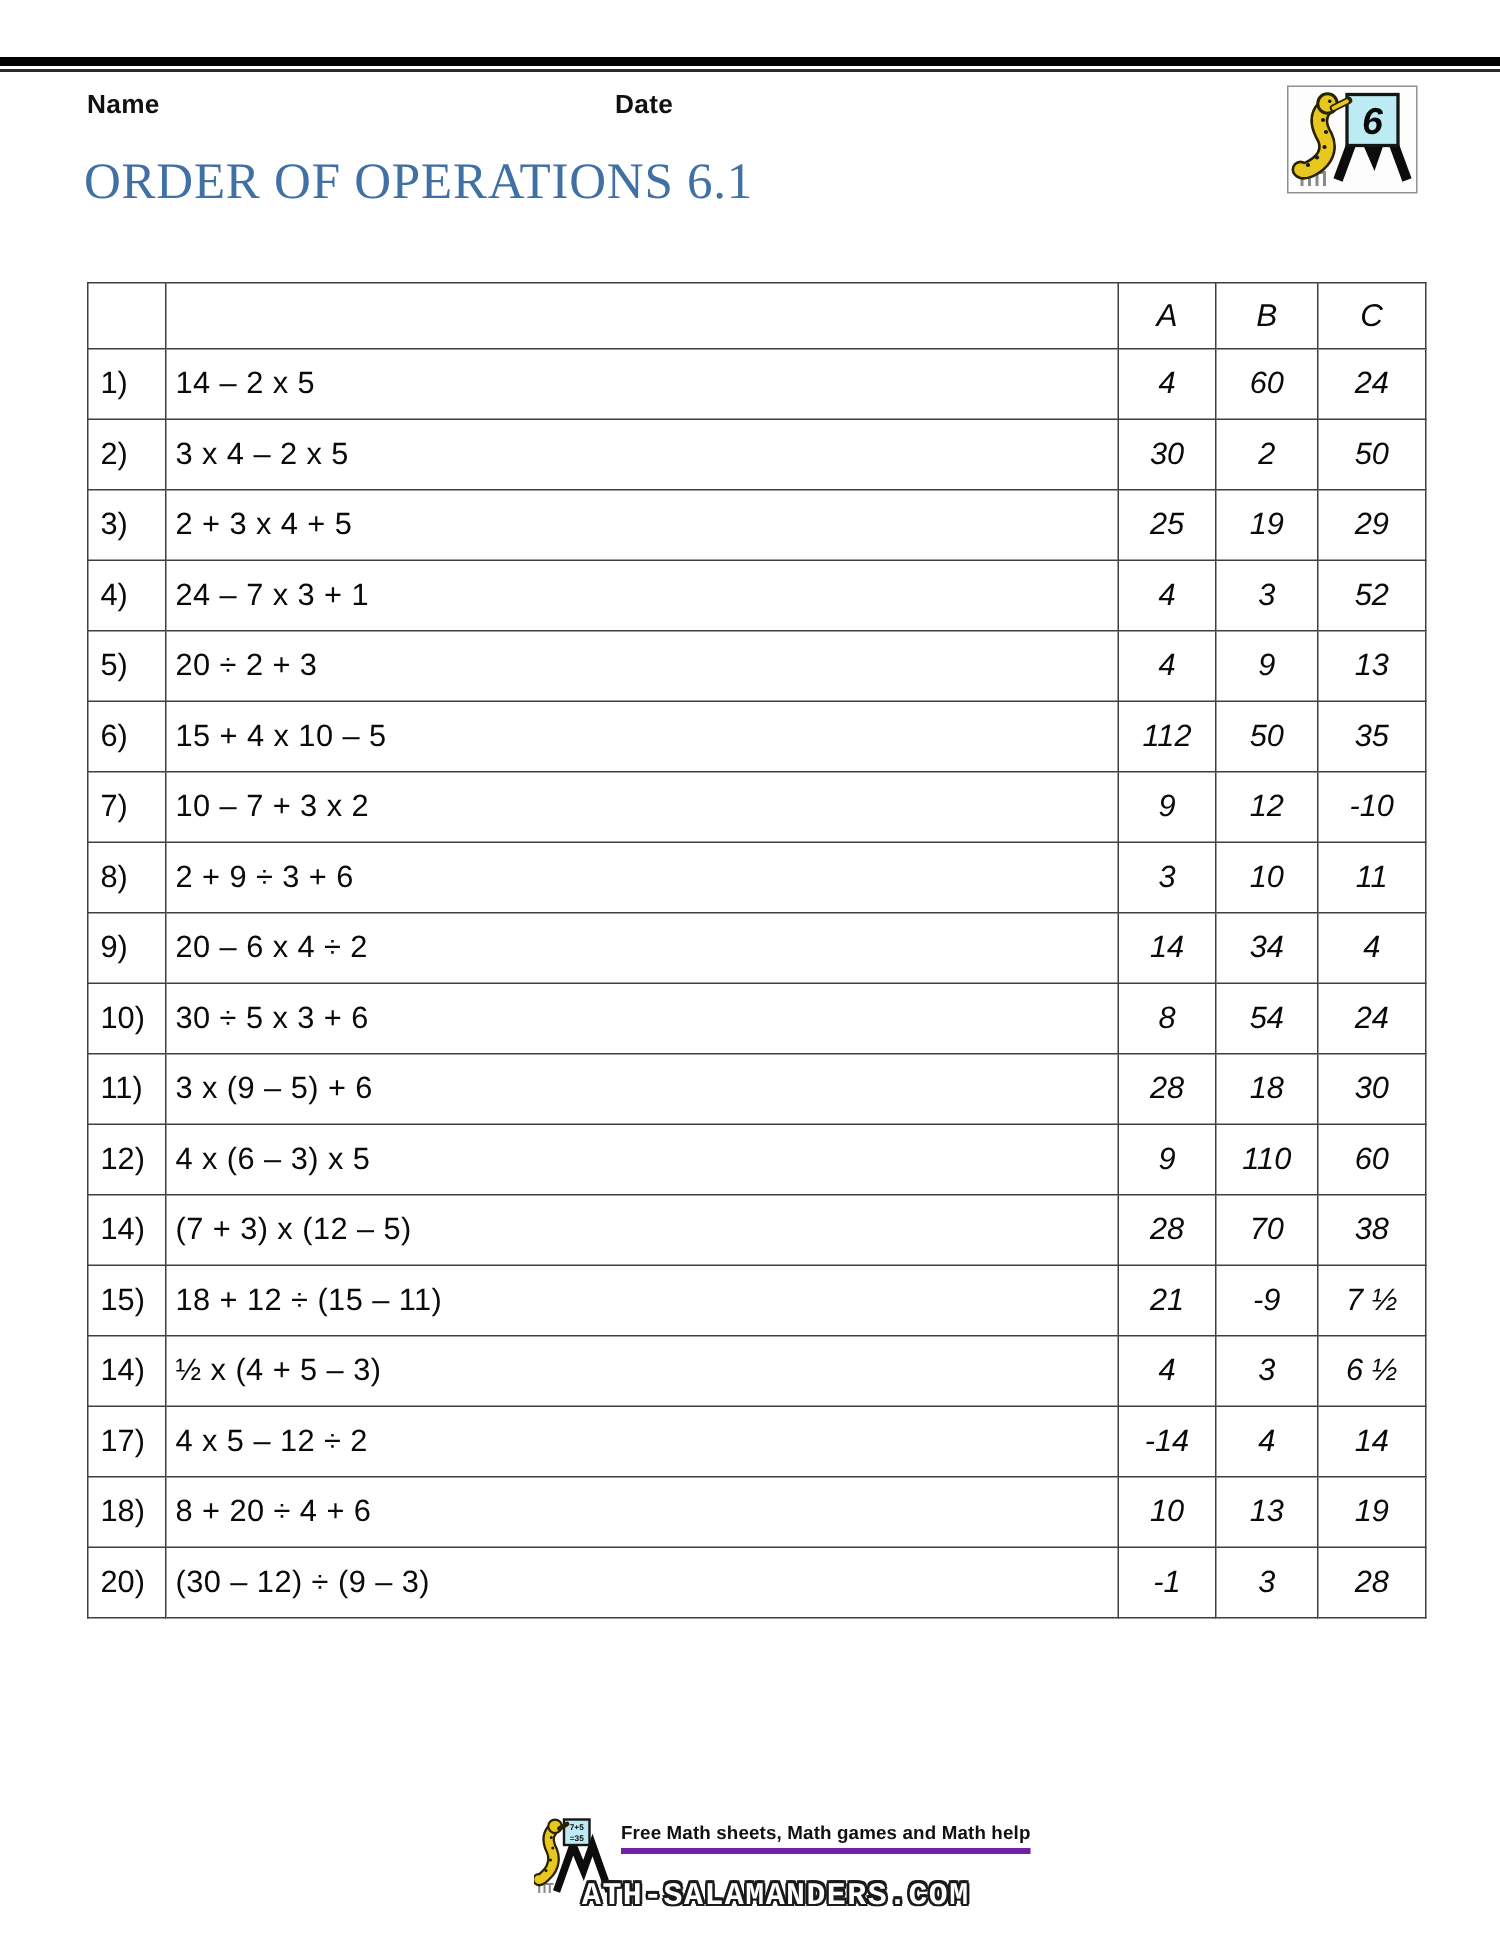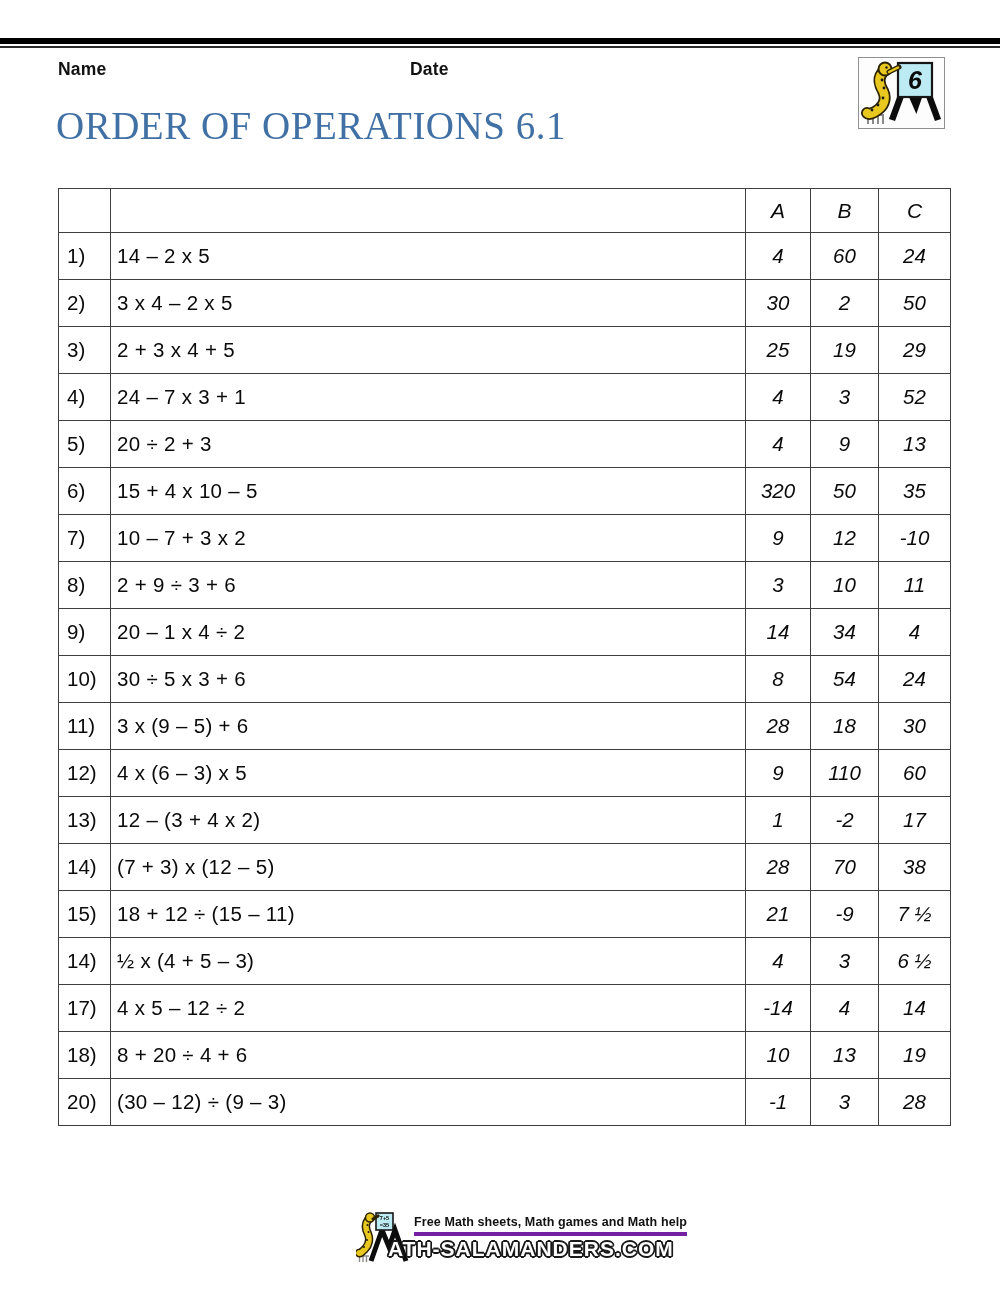--- a/index.html
+++ b/index.html
@@ -44,21 +44,21 @@
     width: 87px; height: 72px;
     border: 1.5px solid #909090;
     background: #fdfdfd;
   }
 
   .page-title {
     position: absolute;
     left: 56px; top: 103px;
     font-family: "Liberation Serif", serif;
     font-weight: 500;
-    font-size: 39px;
+    font-size: 34px;
     letter-spacing: 0.5px;
     color: #4170A5;
     white-space: nowrap;
   }
 
   .instruction {
     position: absolute;
     left: 58px; top: 151px;
     font-style: italic;
     font-size: 21.5px;
@@ -122,23 +122,23 @@
     white-space: nowrap;
     letter-spacing: 0.1px;
   }
   .purple-rule {
     height: 4px;
     background: #7320A5;
     margin-top: 3px;
     width: 100%;
   }
   .site-name {
-    margin-top: 1px;
+    margin-top: 17px;
     margin-left: -26px;
-    font-family: Liberation Sans, sans-serif;
+    font-family: Liberation Mono, monospace;
     font-weight: bold;
     font-size: 21px;
     letter-spacing: 1px;
     color: #ffffff;
     text-shadow:
       -1.4px -1.4px 0 #1a1a1a, 1.4px -1.4px 0 #1a1a1a,
       -1.4px  1.4px 0 #1a1a1a, 1.4px  1.4px 0 #1a1a1a,
        0 1.8px 0 #1a1a1a, 0 -1.8px 0 #1a1a1a,
        1.8px 0 0 #1a1a1a, -1.8px 0 0 #1a1a1a;
     white-space: nowrap;
@@ -239,41 +239,41 @@
         <tr class="body-row">
           <td class="cell-num">5)</td>
           <td class="cell-expr">20 ÷ 2 + 3</td>
           <td class="cell-ans">4</td>
           <td class="cell-ans">9</td>
           <td class="cell-ans">13</td>
         </tr>
         <tr class="body-row">
           <td class="cell-num">6)</td>
           <td class="cell-expr">15 + 4 x 10 – 5</td>
-          <td class="cell-ans">320</td>
+          <td class="cell-ans">112</td>
           <td class="cell-ans">50</td>
           <td class="cell-ans">35</td>
         </tr>
         <tr class="body-row">
           <td class="cell-num">7)</td>
           <td class="cell-expr">10 – 7 + 3 x 2</td>
           <td class="cell-ans">9</td>
           <td class="cell-ans">12</td>
           <td class="cell-ans">-10</td>
         </tr>
         <tr class="body-row">
           <td class="cell-num">8)</td>
           <td class="cell-expr">2 + 9 ÷ 3 + 6</td>
           <td class="cell-ans">3</td>
           <td class="cell-ans">10</td>
           <td class="cell-ans">11</td>
         </tr>
         <tr class="body-row">
           <td class="cell-num">9)</td>
-          <td class="cell-expr">20 – 1 x 4 ÷ 2</td>
+          <td class="cell-expr">20 – 6 x 4 ÷ 2</td>
           <td class="cell-ans">14</td>
           <td class="cell-ans">34</td>
           <td class="cell-ans">4</td>
         </tr>
         <tr class="body-row">
           <td class="cell-num">10)</td>
           <td class="cell-expr">30 ÷ 5 x 3 + 6</td>
           <td class="cell-ans">8</td>
           <td class="cell-ans">54</td>
           <td class="cell-ans">24</td>
@@ -284,27 +284,20 @@
           <td class="cell-ans">28</td>
           <td class="cell-ans">18</td>
           <td class="cell-ans">30</td>
         </tr>
         <tr class="body-row">
           <td class="cell-num">12)</td>
           <td class="cell-expr">4 x (6 – 3) x 5</td>
           <td class="cell-ans">9</td>
           <td class="cell-ans">110</td>
           <td class="cell-ans">60</td>
-        </tr>
-        <tr class="body-row">
-          <td class="cell-num">13)</td>
-          <td class="cell-expr">12 – (3 + 4 x 2)</td>
-          <td class="cell-ans">1</td>
-          <td class="cell-ans">-2</td>
-          <td class="cell-ans">17</td>
         </tr>
         <tr class="body-row">
           <td class="cell-num">14)</td>
           <td class="cell-expr">(7 + 3) x (12 – 5)</td>
           <td class="cell-ans">28</td>
           <td class="cell-ans">70</td>
           <td class="cell-ans">38</td>
         </tr>
         <tr class="body-row">
           <td class="cell-num">15)</td>

